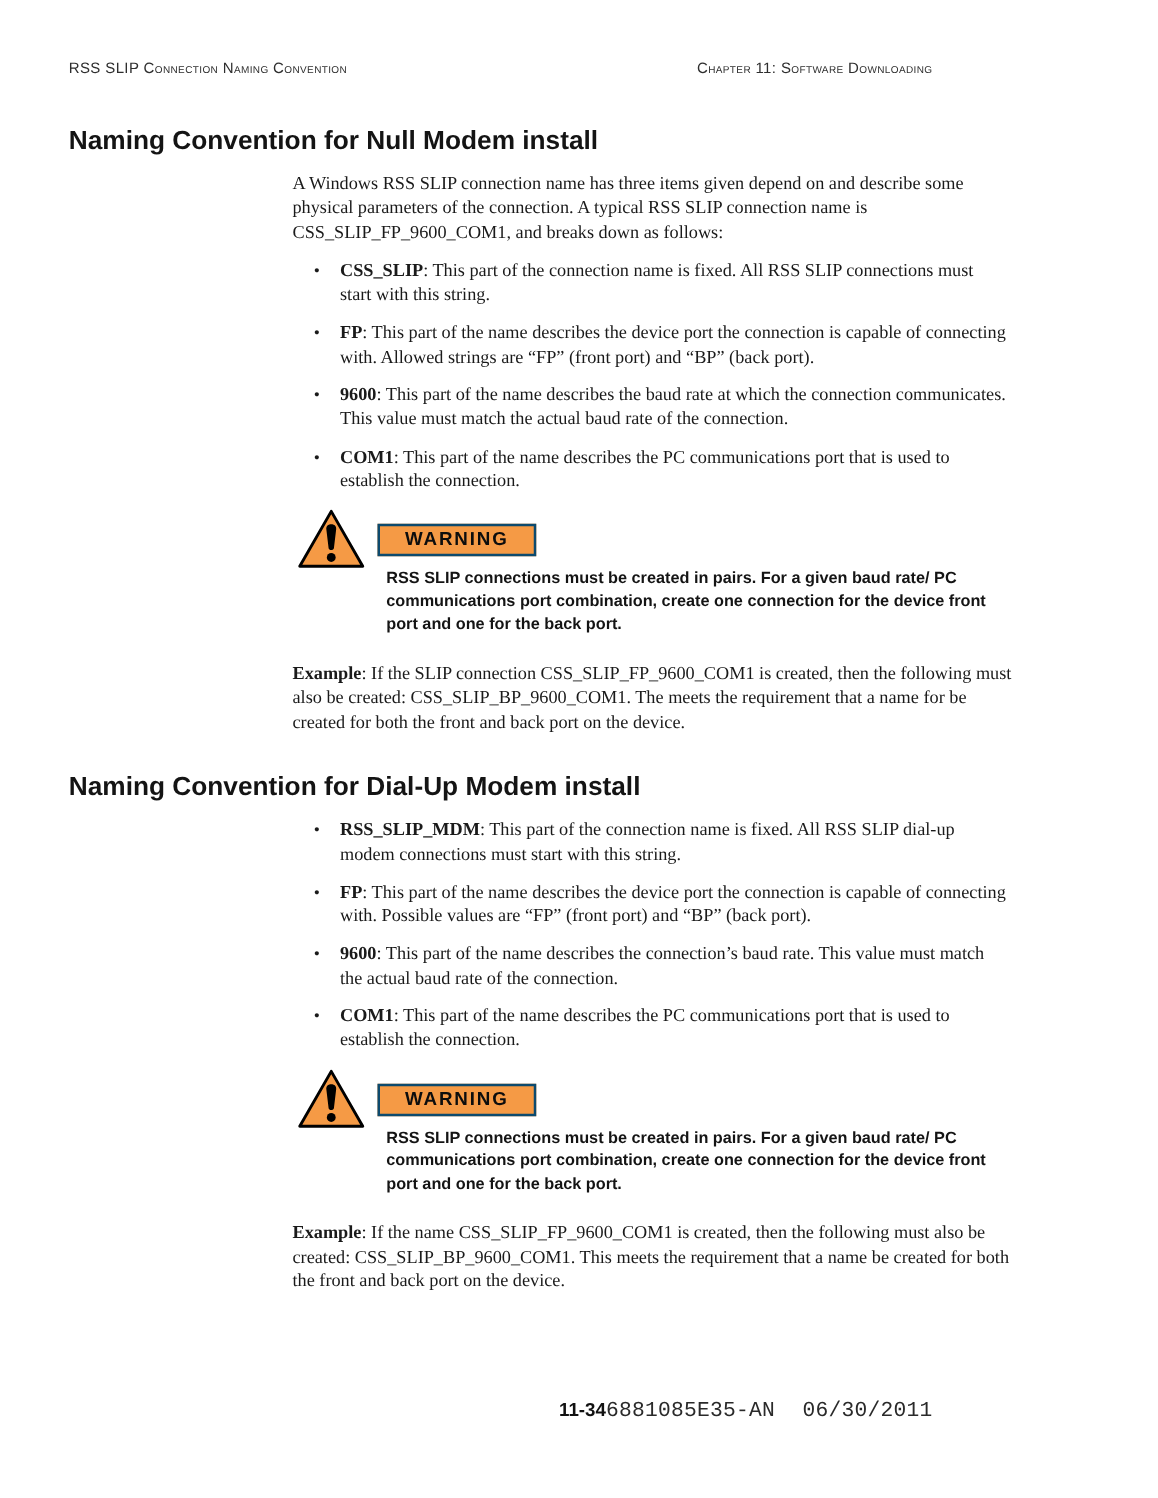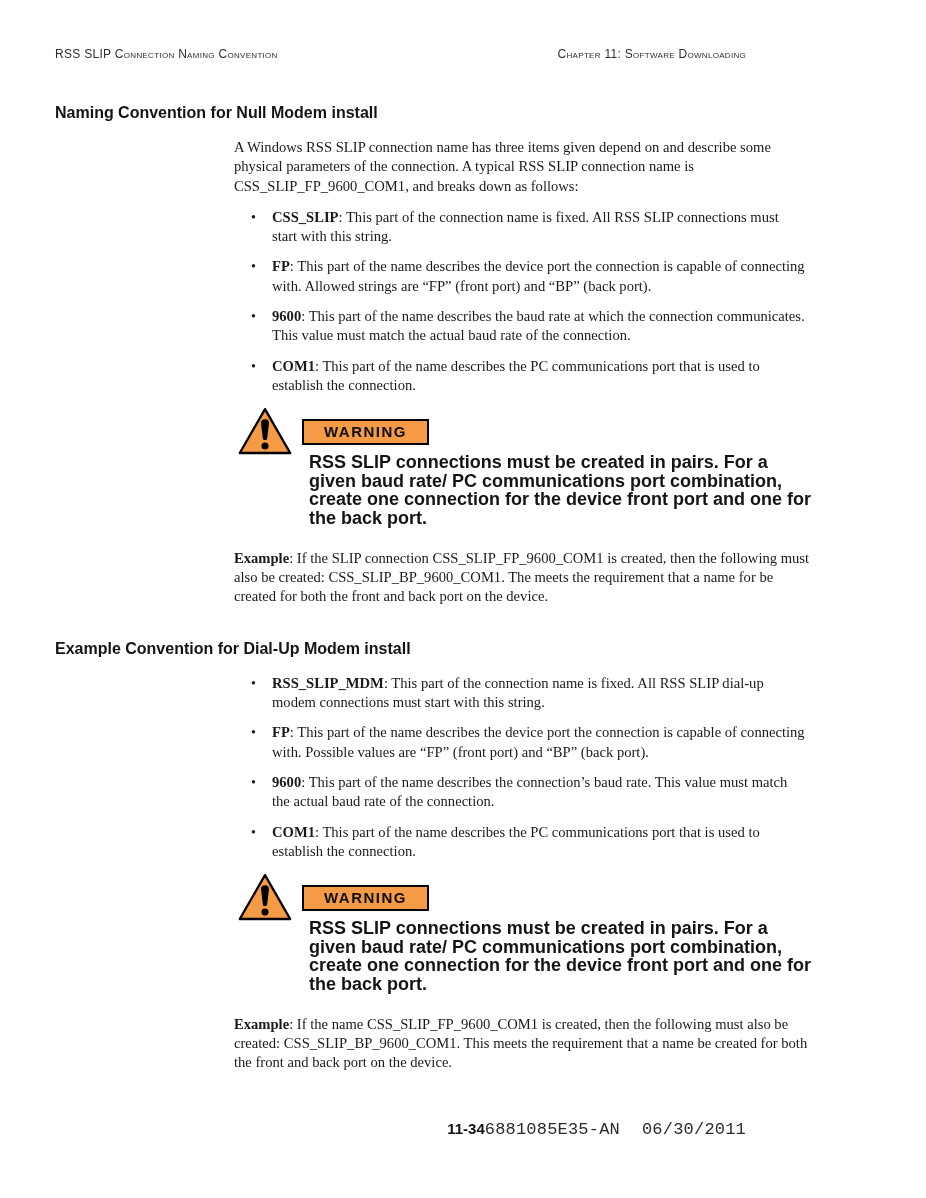--- a/index.html
+++ b/index.html
@@ -17,21 +17,21 @@
     position:absolute; top:47px; left:55px; right:108px;
     display:flex; justify-content:space-between;
     font-family:"Liberation Sans", sans-serif;
     font-variant:small-caps;
     font-size:12px; letter-spacing:0.3px; color:#2e2e2e;
   }
   
   .main { padding-top:102px; }
   h2.section-heading {
     font-family:"Liberation Sans", sans-serif;
-    font-size:16px; font-weight:bold; color:#141414;
+    font-size:21px; font-weight:bold; color:#141414;
     margin:0 0 15px 55px; line-height:21px;
   }
   h2.section-heading.second { margin-top:31px; }
   .body-col { margin-left:234px; width:582px; }
   p.intro {
     font-size:14.6px; line-height:19.3px; margin-bottom:12px;
   }
   ul.name-parts { list-style:none; margin:0 0 0 0; width:572px; }
   ul.name-parts li {
     position:relative;
@@ -49,30 +49,30 @@
   
   .warning {
     display:flex; align-items:flex-start;
     margin:3px 0 0 3px;
   }
   .warning-icon-wrap { width:56px; flex:0 0 56px; margin-right:9px; }
   .warning-body { padding-top:13px; width:512px; }
   .warning-label {
     display:inline-block;
     background:var(--warn-orange);
-    border:2px solid #000000;
+    border:2px solid #0c4a6e;
     font-family:"Liberation Sans", sans-serif;
     font-weight:bold; font-size:15px; letter-spacing:1.5px;
     color:#0d0d0d;
     padding:2px 20px 3px 20px;
   }
   .warning-text {
     margin:8px 0 0 7px;
     font-family:"Liberation Sans", sans-serif;
-    font-weight:bold; font-size:18px; line-height:18.6px;
+    font-weight:bold; font-size:13px; line-height:18.6px;
     color:#141414;
     width:505px;
   }
   p.example {
     font-size:14.6px; line-height:19.4px;
     margin-top:21px;
   }
   
   .running-footer {
     position:absolute; top:1120px; left:55px; right:108px;
@@ -122,21 +122,21 @@
         </div>
         <div class="warning-body">
           <span class="warning-label">WARNING</span>
           <p class="warning-text">RSS SLIP connections must be created in pairs. For a given baud rate/ PC communications port combination, create one connection for the device front port and one for the back port.</p>
         </div>
       </div>
 
       <p class="example"><span class="term">Example</span><span>: If the SLIP connection CSS_SLIP_FP_9600_COM1 is created, then the following must also be created: CSS_SLIP_BP_9600_COM1. The meets the requirement that a name for be created for both the front and back port on the device.</span></p>
     </div>
 
-    <h2 class="section-heading second">Example Convention for Dial-Up Modem install</h2>
+    <h2 class="section-heading second">Naming Convention for Dial-Up Modem install</h2>
 
     <div class="body-col">
 
       <ul class="name-parts">
         <li><span class="term">RSS_SLIP_MDM</span><span>: This part of the connection name is fixed. All RSS SLIP dial-up modem connections must start with this string.</span></li>
         <li><span class="term">FP</span><span>: This part of the name describes the device port the connection is capable of connecting with. Possible values are “FP” (front port) and “BP” (back port).</span></li>
         <li><span class="term">9600</span><span>: This part of the name describes the connection’s baud rate. This value must match the actual baud rate of the connection.</span></li>
         <li><span class="term">COM1</span><span>: This part of the name describes the PC communications port that is used to establish the connection.</span></li>
       </ul>
 

